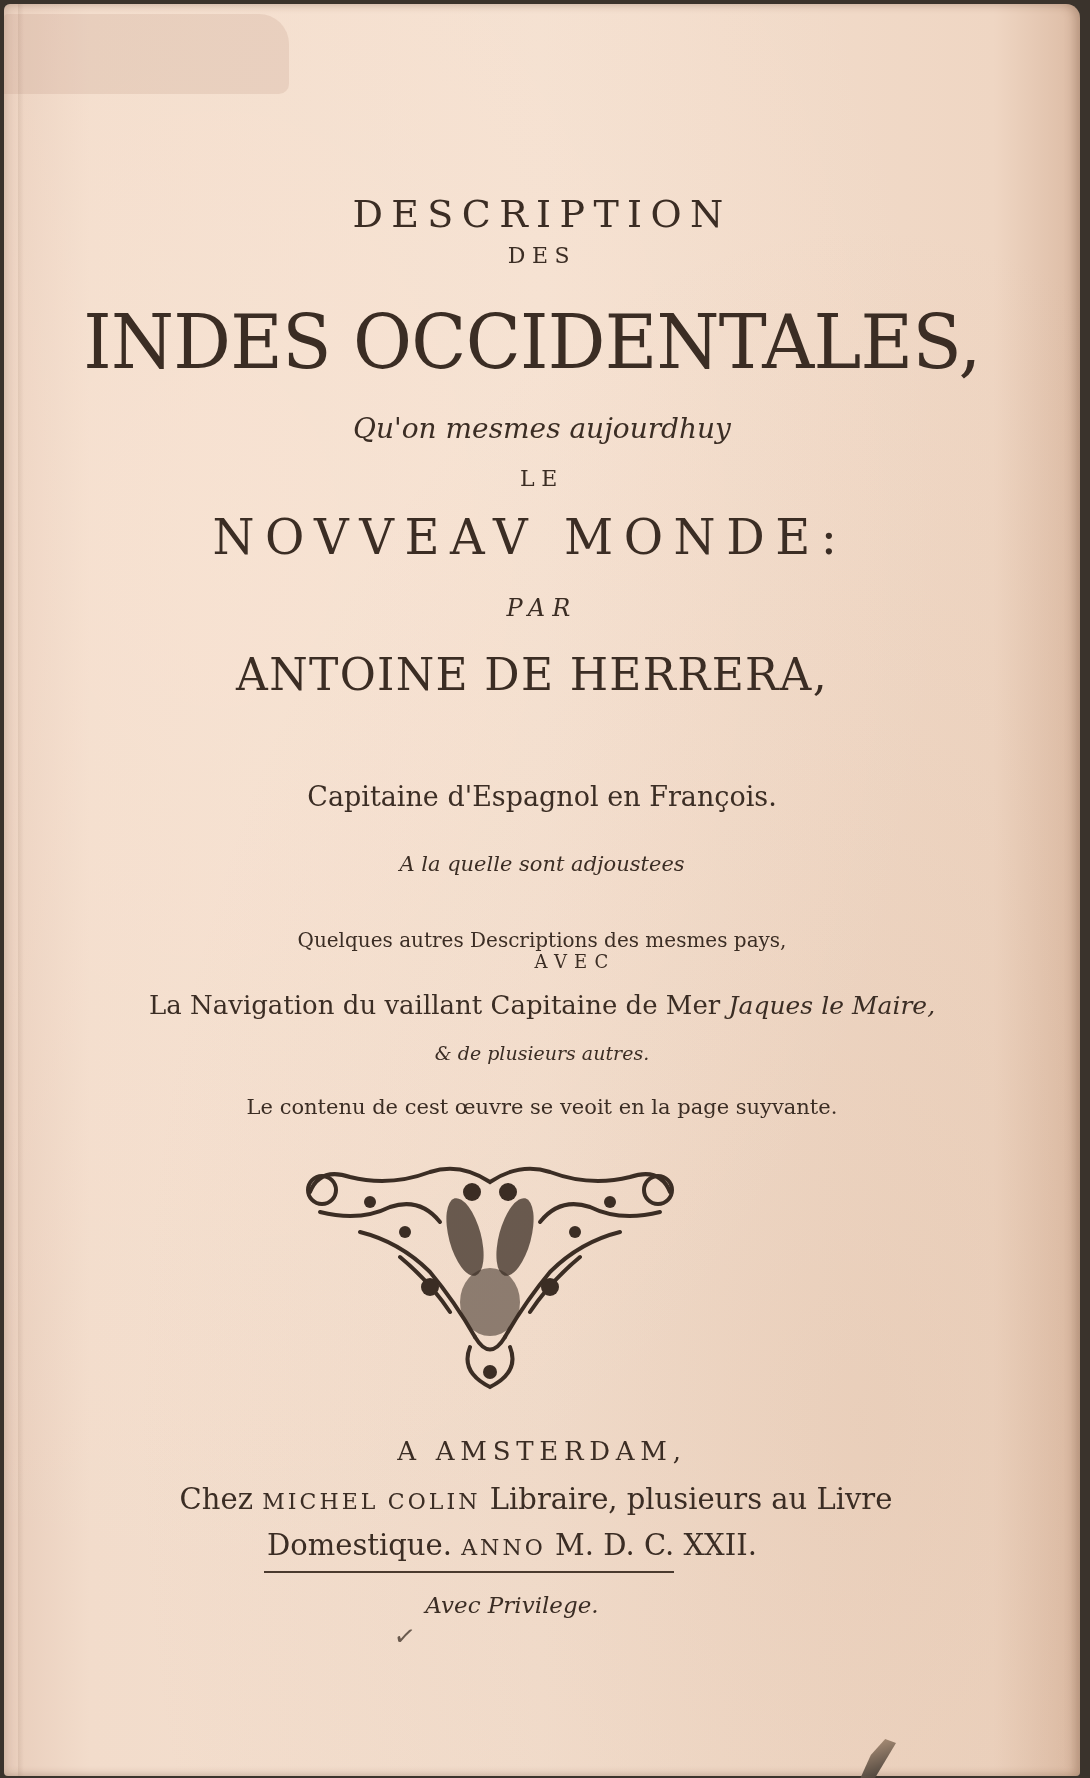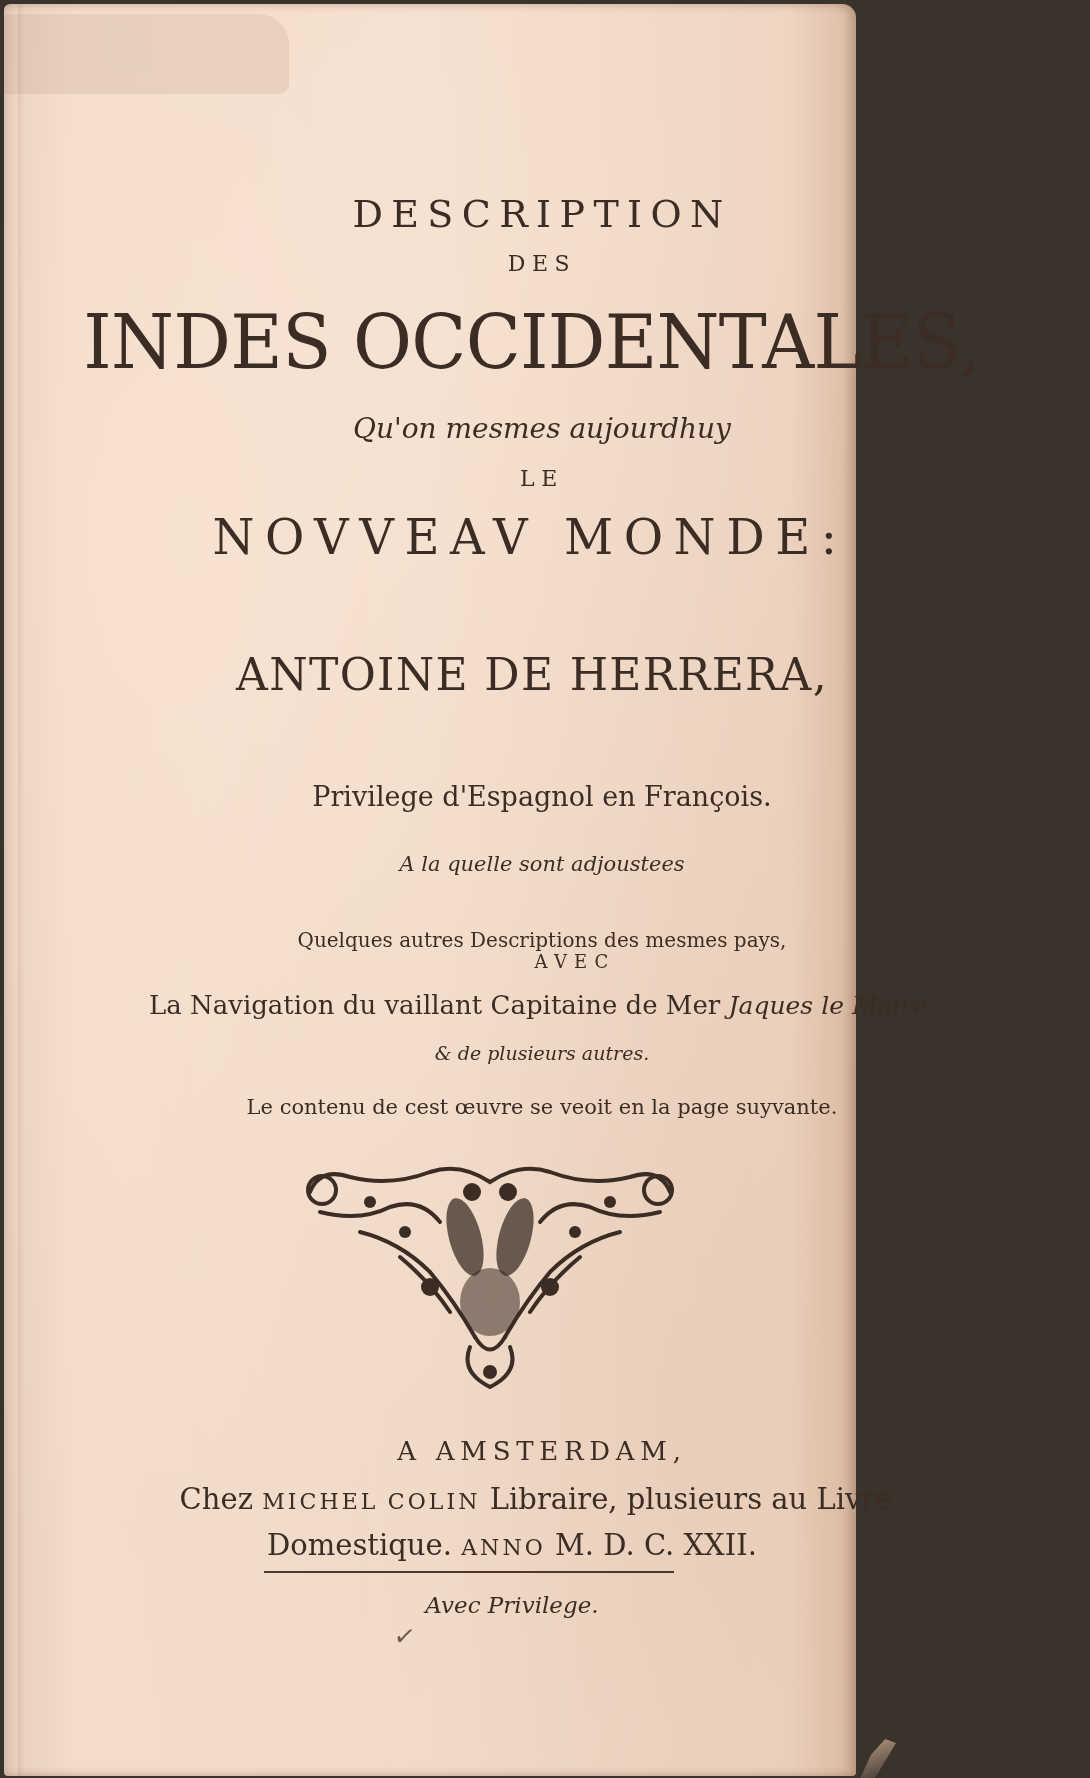--- a/index.html
+++ b/index.html
@@ -2,21 +2,21 @@
 <html><head>
 <meta charset="utf-8">
 <style>
   html, body { margin:0; padding:0; }
   body {
     width:1090px; height:1778px; overflow:hidden; position:relative;
     background:#3a332c;
     font-family:"DejaVu Serif", "Liberation Serif", serif;
   }
   .page {
-    position:absolute; left:4px; top:4px; width:852px; height:1772px;
+    position:absolute; left:4px; top:4px; width:1076px; height:1772px;
     background:
       radial-gradient(ellipse at 20% 30%, rgba(255,235,220,0.35), rgba(0,0,0,0) 60%),
       radial-gradient(ellipse at 80% 80%, rgba(200,160,130,0.18), rgba(0,0,0,0) 60%),
       linear-gradient(90deg, #e8cdbb 0%, #f2dccb 8%, #f4e0d0 50%, #efd6c3 92%, #dcbba4 100%);
     border-radius:6px 14px 4px 4px;
     box-shadow: inset -6px 0 10px rgba(90,60,40,0.25), inset 4px 0 8px rgba(120,90,70,0.15);
     color:#3b2d24;
   }
   .stain {
     position:absolute; left:0; top:10px; width:285px; height:80px;
@@ -24,21 +24,21 @@
   }
   .left-edge {
     position:absolute; left:14px; top:0; width:6px; height:100%;
     background:linear-gradient(90deg, rgba(140,110,90,0.15), rgba(0,0,0,0));
   }
   .line {
     position:absolute; left:0; width:1076px; text-align:center; white-space:nowrap;
   }
   .ital { font-style:italic; }
   .t-description { top:188px; font-size:38px; letter-spacing:0.22em; }
-  .t-des { top:247px; font-size:22px; letter-spacing:0.3em; }
+  .t-des { top:239px; font-size:22px; letter-spacing:0.3em; }
   .t-indes { top:296px; font-size:72px; letter-spacing:-0.01em; left:-10px; transform:scaleY(1.05); }
   .t-quon { top:408px; font-size:28px; font-style:italic; }
   .t-le { top:462px; font-size:22px; letter-spacing:0.3em; }
   .t-nouveau { top:505px; font-size:48px; letter-spacing:0.22em; left:-12px; }
   .t-par { top:590px; font-size:24px; font-style:italic; letter-spacing:0.3em; }
   .t-antoine { top:645px; font-size:44px; letter-spacing:0.03em; left:-10px; }
   .t-grand { top:718px; font-size:26px; font-style:italic; }
   .t-translatee { top:777px; font-size:27px; }
   .t-alaquelle { top:848px; font-size:21px; font-style:italic; }
   .t-quelques { top:924px; font-size:20px; }
@@ -75,22 +75,23 @@
 <div class="page">
   <div class="stain"></div>
   <div class="left-edge"></div>
 
   <div class="line t-description">DESCRIPTION</div>
   <div class="line t-des">DES</div>
   <div class="line t-indes">INDES OCCIDENTALES,</div>
   <div class="line t-quon">Qu'on mesmes aujourdhuy</div>
   <div class="line t-le">LE</div>
   <div class="line t-nouveau">NOVVEAV MONDE:</div>
+  <div class="line t-par">PAR</div>
   <div class="line t-antoine">ANTOINE DE HERRERA,</div>
-  <div class="line t-translatee">Privilege d'Espagnol en François.</div>
+  <div class="line t-translatee">Capitaine d'Espagnol en François.</div>
   <div class="line t-alaquelle">A la quelle sont adjoustees</div>
   <div class="line t-quelques">Quelques autres Descriptions des mesmes pays,</div>
   <div class="line t-avec">AVEC</div>
   <div class="line t-navigation">
     <span>La Navigation du vaillant Capitaine de Mer</span>
     <span class="ital">Jaques le Maire,</span>
   </div>
   <div class="line t-plusieurs">&amp; de plusieurs autres.</div>
   <div class="line t-contenu">Le contenu de cest œuvre se veoit en la page suyvante.</div>
 

